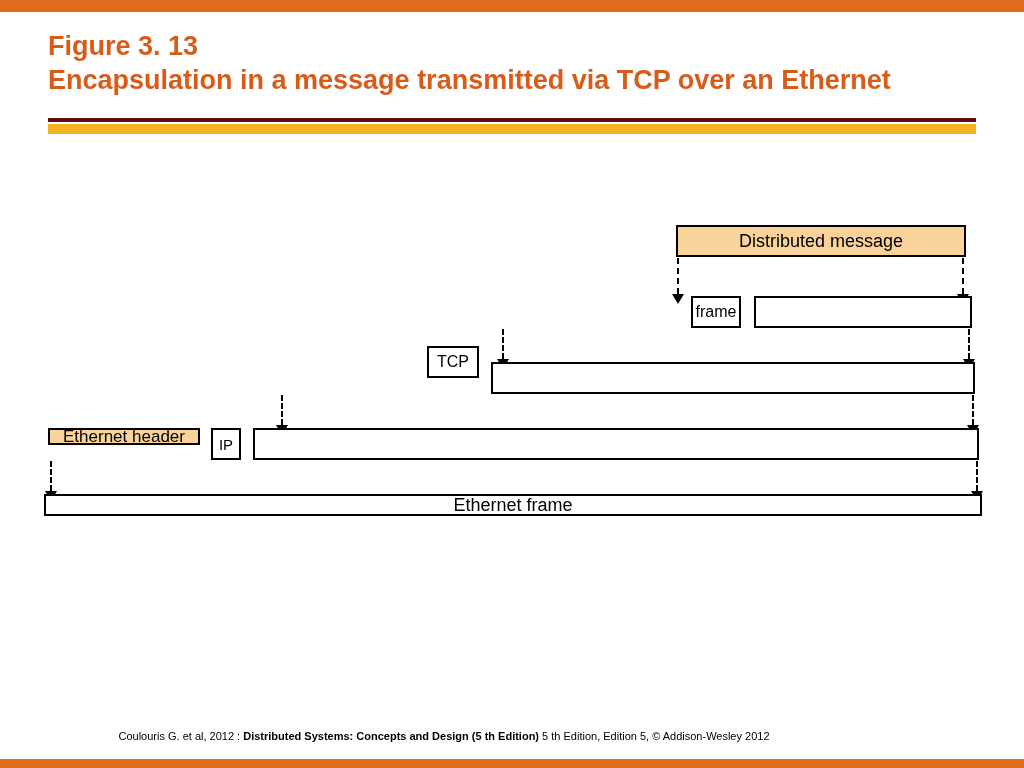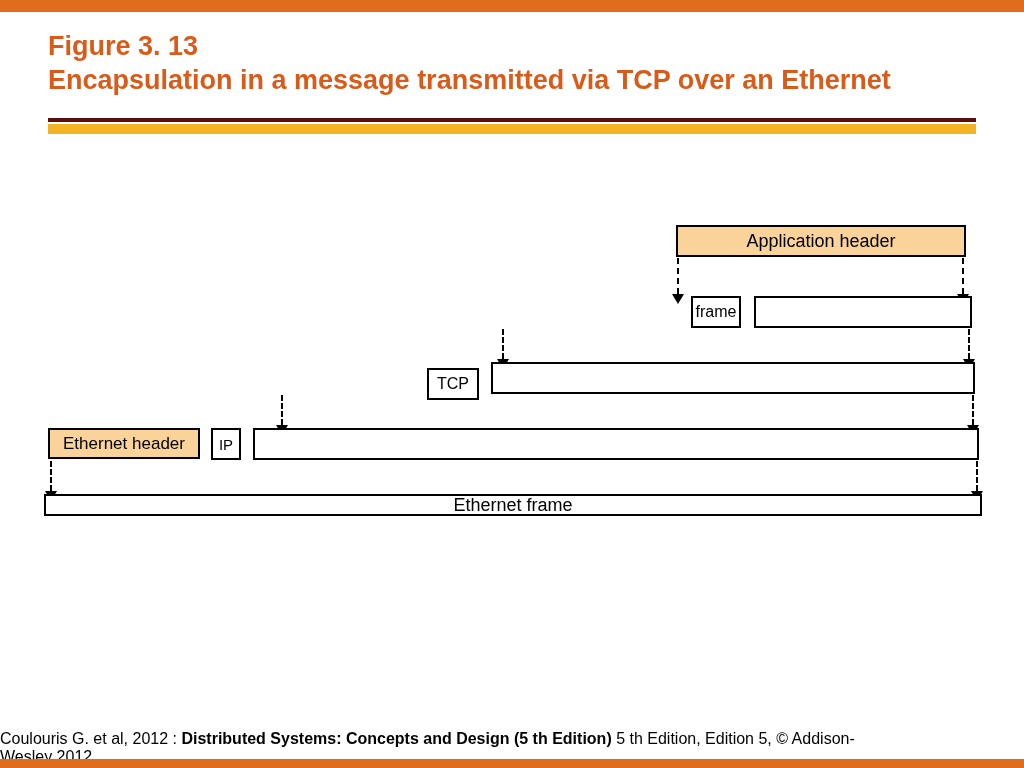--- a/index.html
+++ b/index.html
@@ -90,22 +90,22 @@
     border-left: 6px solid transparent;
     border-right: 6px solid transparent;
     border-top: 10px solid #000;
   }
 
   .footer {
     position: absolute;
     left: 0;
     width: 900px;
     top: 730px;
-    font-size: 16px;
-    text-align: left;
+    font-size: 11px;
+    text-align: center;
     padding-right: 12px;
     box-sizing: border-box;
     color: #000;
   }
   .footer b { font-weight: bold; }
 
   .bottom-bar {
     position: absolute;
     left: 0;
     bottom: 0;
@@ -123,21 +123,21 @@
   <span>Figure 3. 13</span><br>
   <span>Encapsulation in a message transmitted via TCP over an Ethernet</span>
 </div>
 
 <div class="hr-dark"></div>
 <div class="hr-gold"></div>
 
 <div class="diag">
 
   <div class="box fill" style="left:676px; top:225px; width:290px; height:32px;">
-    <span class="lbl">Application header</span>
+    <span class="lbl">Distributed message</span>
   </div>
 
   <div class="arrow" style="left:677px; top:258px;">
     <div class="shaft" style="height:36px;"></div>
     <div class="head" style="top:36px;"></div>
   </div>
   <div class="arrow" style="left:962px; top:258px;">
     <div class="shaft" style="height:36px;"></div>
     <div class="head" style="top:36px;"></div>
   </div>
@@ -149,35 +149,35 @@
 
   <div class="arrow" style="left:502px; top:329px;">
     <div class="shaft" style="height:30px;"></div>
     <div class="head" style="top:30px;"></div>
   </div>
   <div class="arrow" style="left:968px; top:329px;">
     <div class="shaft" style="height:30px;"></div>
     <div class="head" style="top:30px;"></div>
   </div>
 
-  <div class="box" style="left:427px; top:368px; width:52px; height:32px; font-size:16px;">
+  <div class="box" style="left:427px; top:346px; width:52px; height:32px; font-size:16px;">
     <span class="lbl">TCP</span>
   </div>
   <div class="box" style="left:491px; top:362px; width:484px; height:32px;"></div>
 
   <div class="arrow" style="left:281px; top:395px;">
     <div class="shaft" style="height:30px;"></div>
     <div class="head" style="top:30px;"></div>
   </div>
   <div class="arrow" style="left:972px; top:395px;">
     <div class="shaft" style="height:30px;"></div>
     <div class="head" style="top:30px;"></div>
   </div>
 
-  <div class="box fill" style="left:48px; top:428px; width:152px; height:31px; font-size:17px;">
+  <div class="box fill" style="left:48px; top:428px; width:152px; height:17px; font-size:17px;">
     <span class="lbl">Ethernet header</span>
   </div>
   <div class="box" style="left:211px; top:428px; width:30px; height:32px; font-size:15px;">
     <span class="lbl">IP</span>
   </div>
   <div class="box" style="left:253px; top:428px; width:726px; height:32px;"></div>
 
   <div class="arrow" style="left:50px; top:461px;">
     <div class="shaft" style="height:30px;"></div>
     <div class="head" style="top:30px;"></div>

